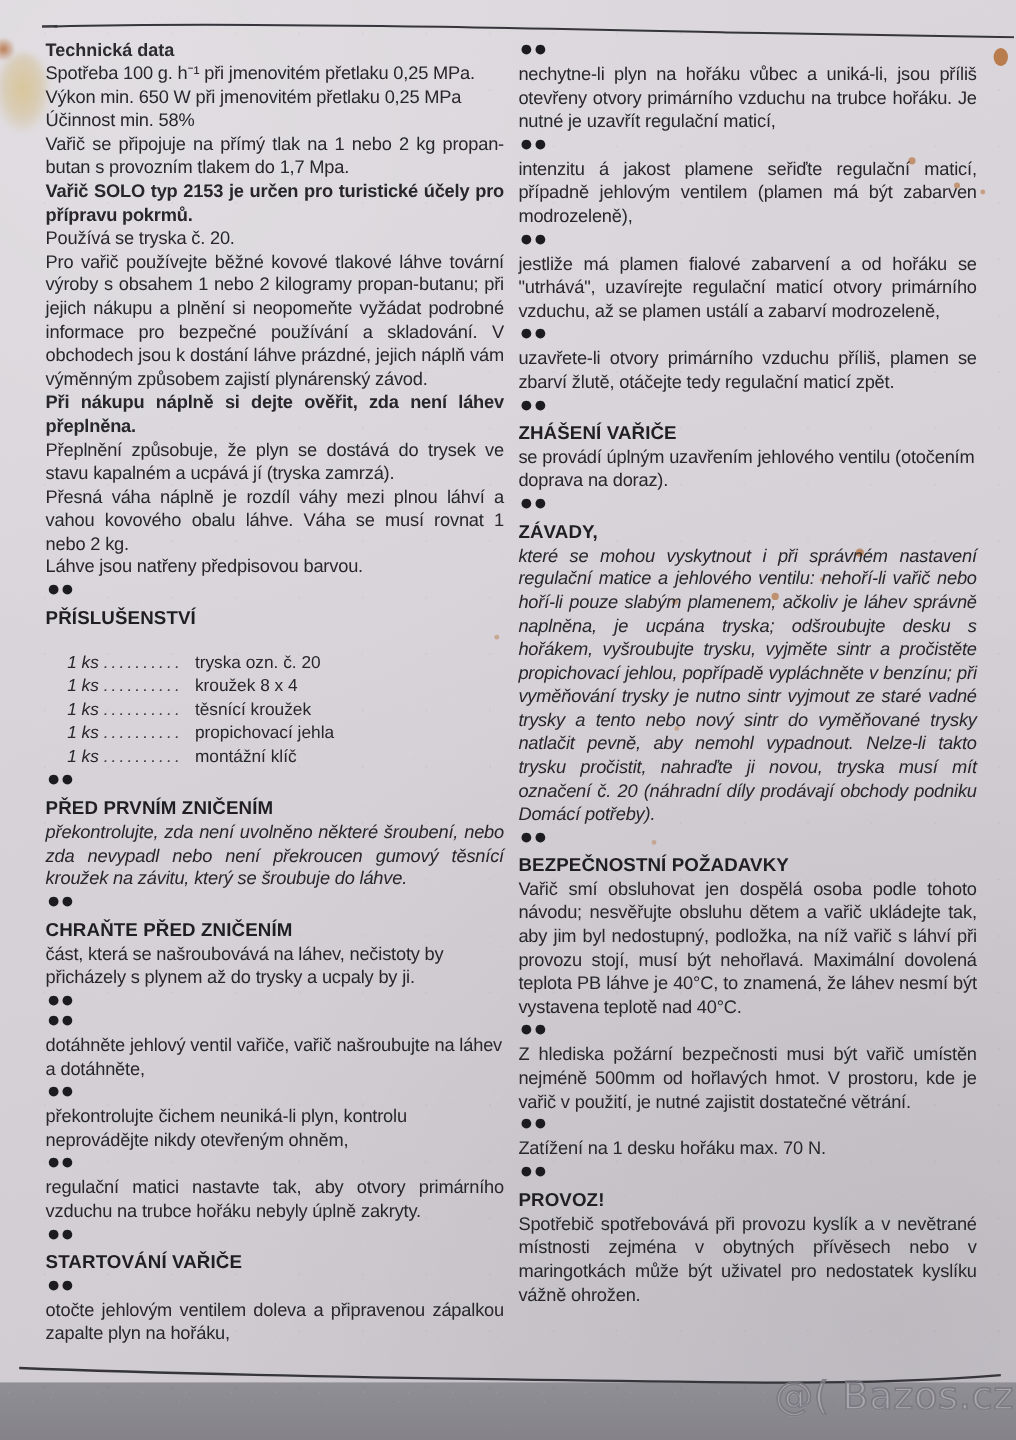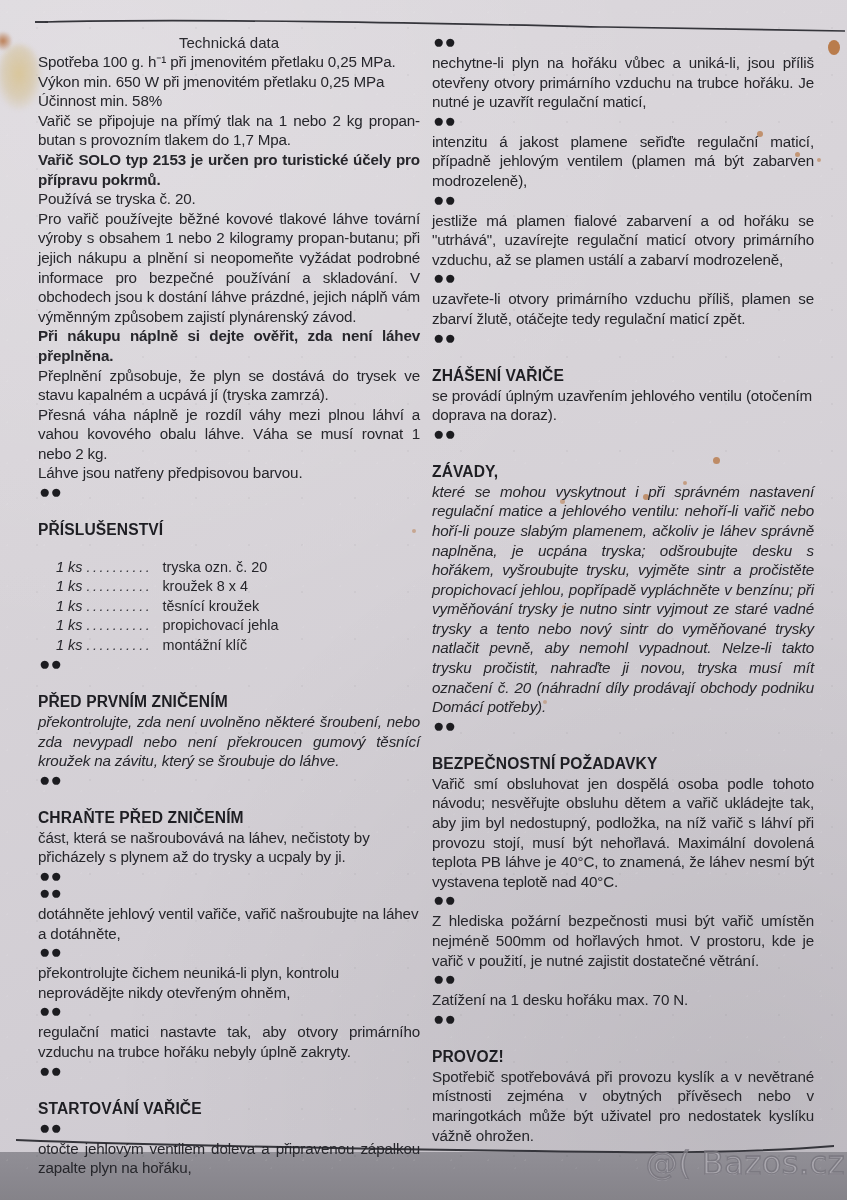--- a/index.html
+++ b/index.html
@@ -98,27 +98,26 @@
   .para.nojust { text-align: left; }
   .para.bold { font-weight: bold; }
   .para.italic { font-style: italic; }
 
   .heading {
     font-size: 15.6px;
     font-weight: bold;
     line-height: 20px;
     letter-spacing: 0.1px;
     color: #1e1e23;
-    margin-top: 20px;
+    margin-top: 6px;
   }
   .heading-tech {
     font-size: 15px;
-    font-weight: normal;
+    font-weight: bold;
     line-height: 19px;
-    text-align: center;
   }
   .bullet {
     display: block;
     width: 100%;
     height: 17px;
     line-height: 17px;
     font-size: 19px;
     color: #1c1c20;
     margin-left: 1px;
   }

